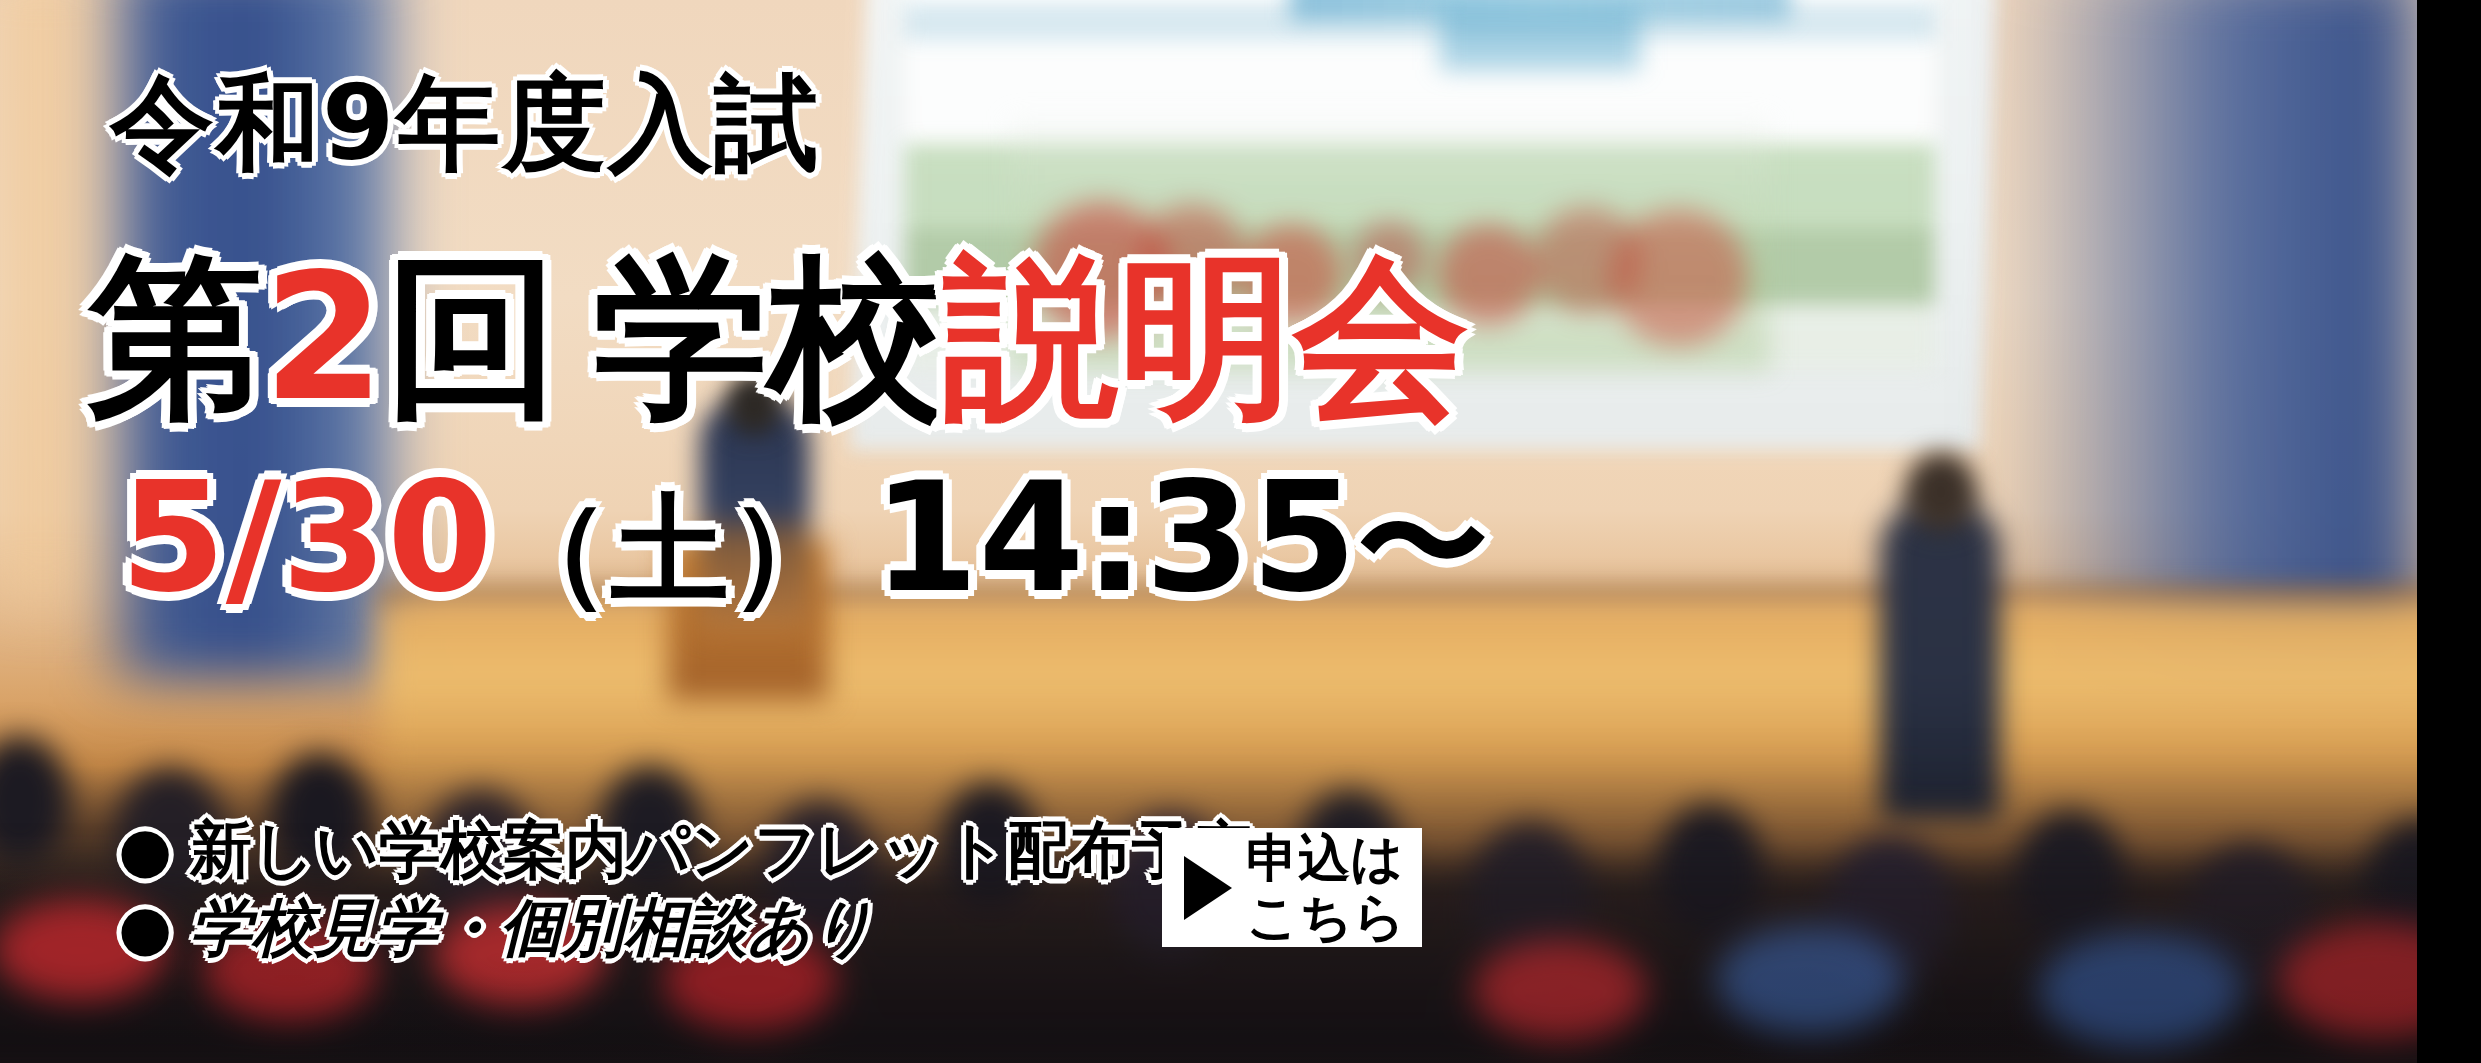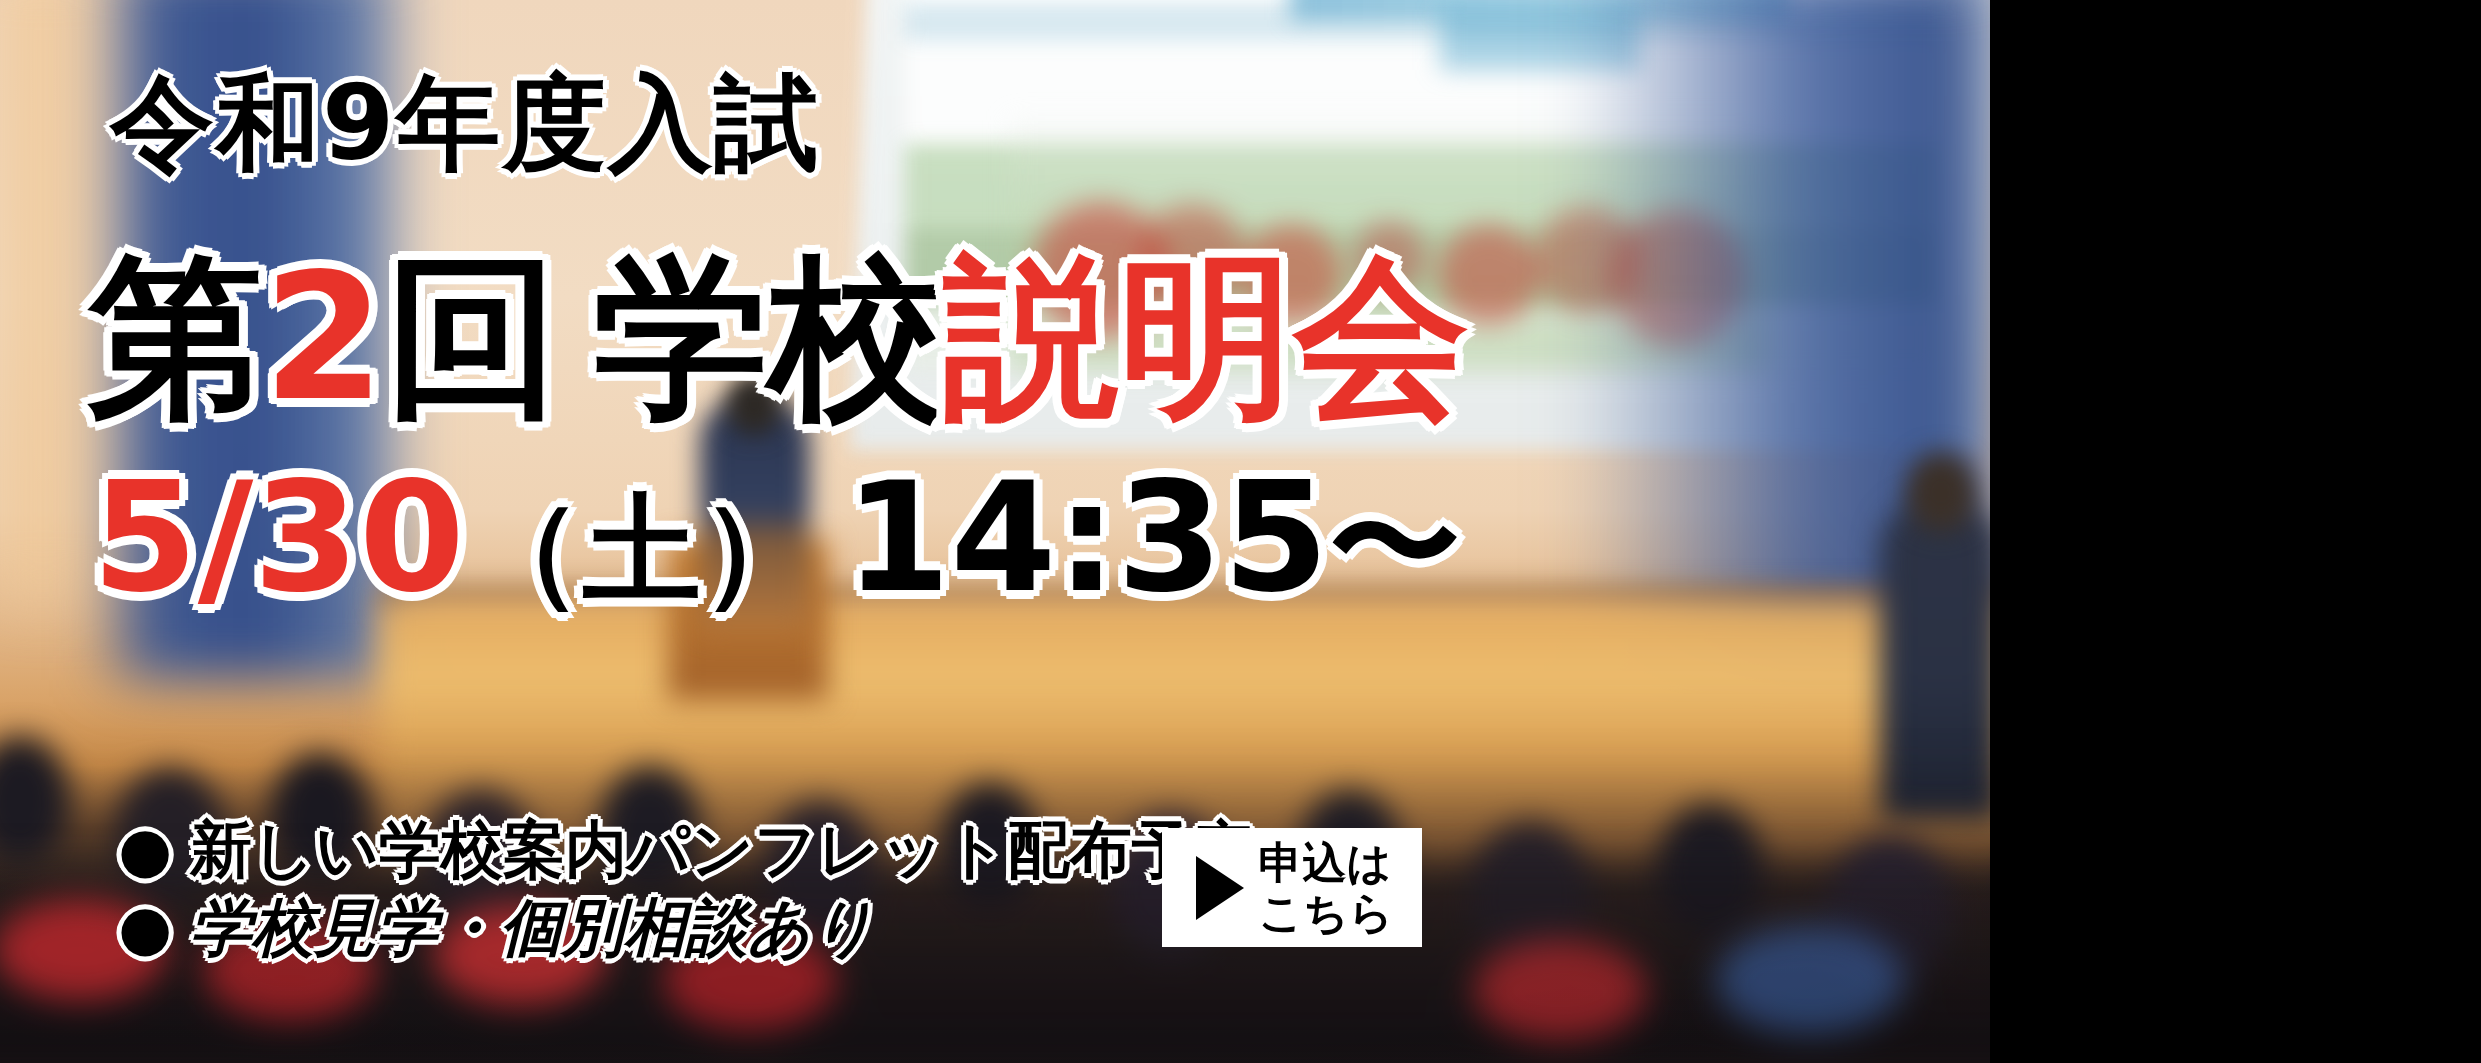--- a/index.html
+++ b/index.html
@@ -1,19 +1,19 @@
 <!DOCTYPE html>
 <html><head>
 <meta charset="utf-8">
 <style>
   html,body{margin:0;padding:0;background:#000;}
   *{box-sizing:border-box;}
   #banner{
     position:relative;
-    width:1990px;height:1063px;
+    width:2417px;height:1063px;
     overflow:hidden;
     font-family:"DejaVu Sans","Liberation Sans",sans-serif;
     background:#bef264;
   }
 
   
   .bg-layer{position:absolute;inset:0;}
 
   
   .bg-base{
@@ -202,21 +202,21 @@
 
   .ln3{
     position:absolute;left:92px;top:462px;
     font-size:152px;font-weight:700;white-space:nowrap;line-height:1;
     color:#000;
     text-shadow:
       -7px 0 0 #fff, 7px 0 0 #fff, 0 -7px 0 #fff, 0 7px 0 #fff,
       -6px -6px 0 #fff, 6px -6px 0 #fff, -6px 6px 0 #fff, 6px 6px 0 #fff,
       -9px 0 0 #fff, 9px 0 0 #fff, 0 -9px 0 #fff, 0 9px 0 #fff;
   }
-  .ln3 .red{color:#e8332a;}
+  .ln3 .red{color:#e8332a;margin-left:28px;}
   .ln3 .paren{font-size:118px;}
   .ln3 .sp{display:inline-block;width:26px;}
   .ln3 .tilde{font-size:132px;}
 
   .ln4{
     position:absolute;left:118px;top:700px;
     font-size:86px;font-weight:700;white-space:nowrap;letter-spacing:1px;
     color:#000;
     text-shadow:
       -5px 0 0 #fff, 5px 0 0 #fff, 0 -5px 0 #fff, 0 5px 0 #fff,
@@ -246,21 +246,21 @@
     cursor:pointer;
   }
   .apply-arrow{
     width:0;height:0;flex:0 0 auto;
     border-left:48px solid #000;
     border-top:32px solid transparent;
     border-bottom:32px solid transparent;
     margin-right:4px;
   }
   .apply-text{
-    color:#000;font-weight:700;font-size:44px;line-height:1.12;
+    color:#000;font-weight:700;font-size:52px;line-height:1.12;
     text-align:left;white-space:nowrap;
   }
 </style>
 </head>
 <body>
 
 <div id="banner">
 
   <div class="bg-layer bg-base"></div>
   <div class="screen"></div>

